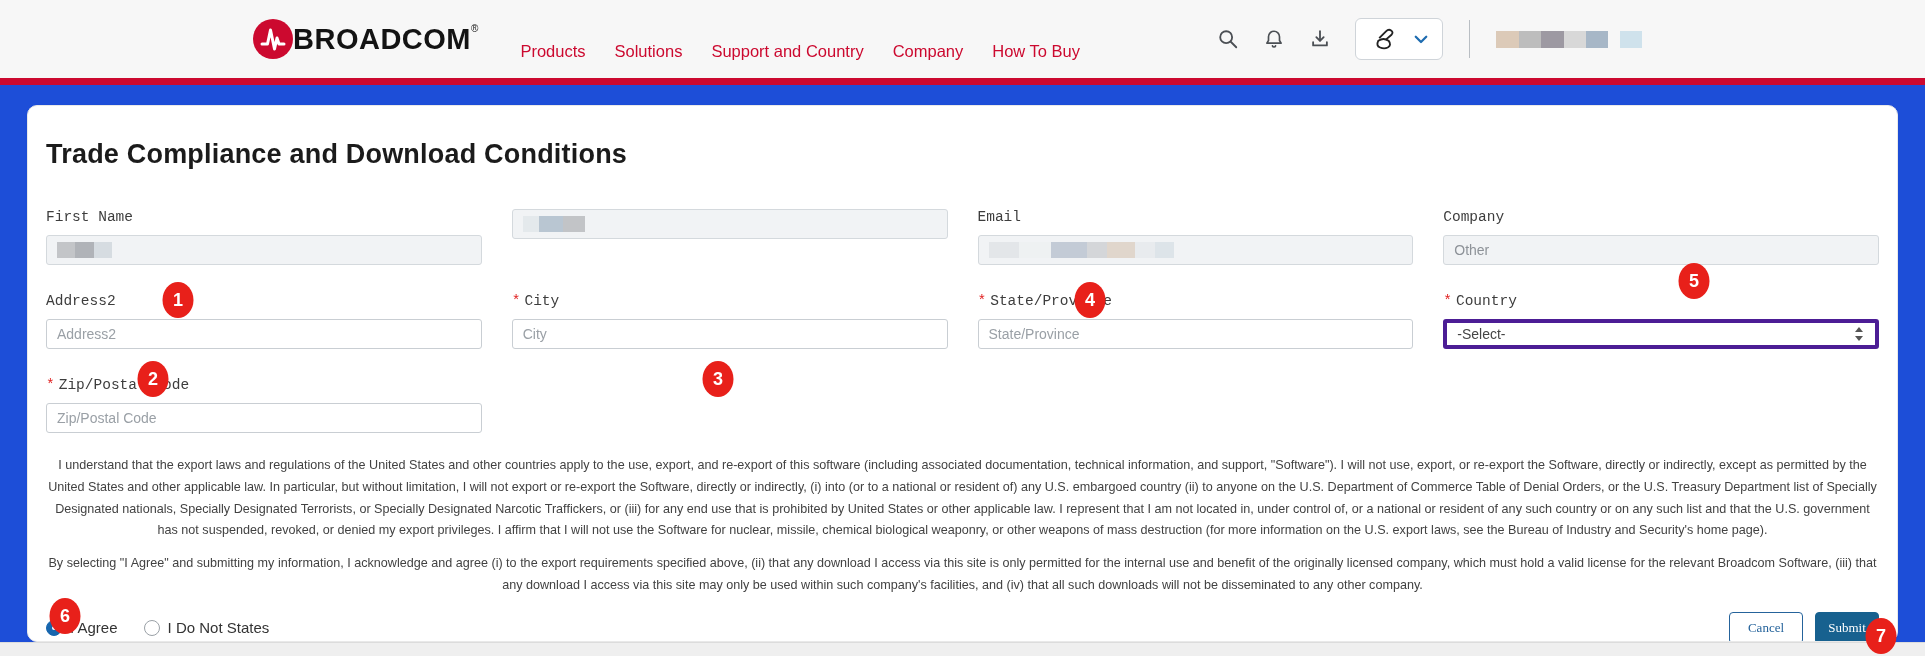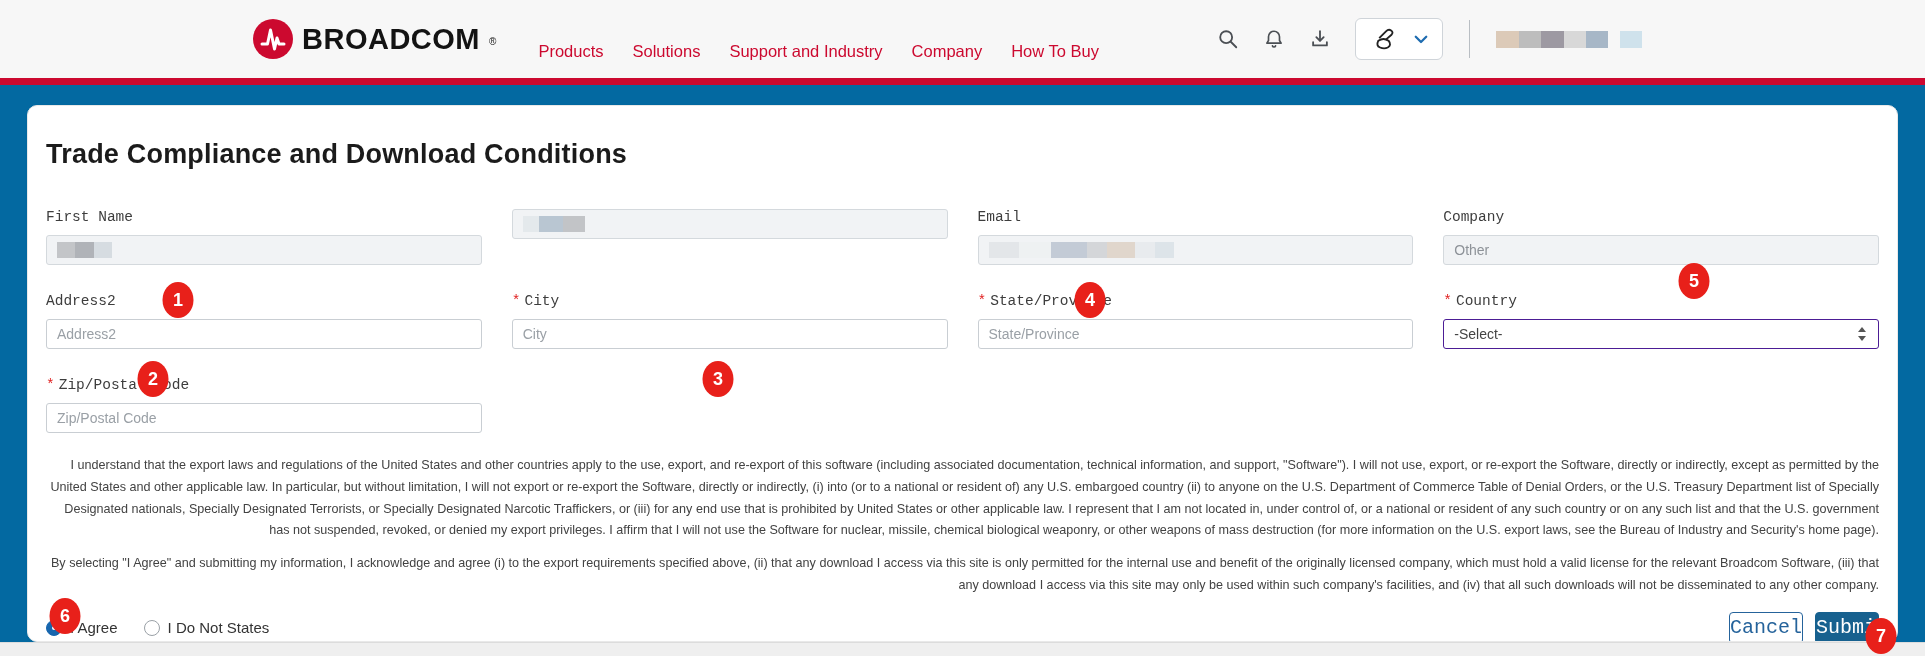--- a/index.html
+++ b/index.html
@@ -4,82 +4,82 @@
 <style>
   * { margin:0; padding:0; box-sizing:border-box; }
   html,body { background:#fff; }
   body { font-family:"Liberation Sans", sans-serif; }
   .screen { position:relative; width:1925px; height:656px; overflow:hidden; background:#f0f5f8; }
 
   
   .site-header { position:absolute; top:0; left:0; width:100%; height:78px;
     background:#f7f7f7; display:flex; align-items:center; justify-content:space-between;
     padding:0 283px 0 253px; }
-  .brand { display:flex; align-items:center; gap:9px; }
+  .brand { display:flex; align-items:flex-start; }
   .brand-circle { width:40px; height:40px; border-radius:50%; background:#cc092f;
     display:flex; align-items:center; justify-content:center; flex:0 0 auto; }
   .brand-text { font-size:29px; font-weight:800; letter-spacing:.5px; color:#131313; line-height:40px; }
   .brand-reg { font-size:10px; color:#131313; margin-top:4px; }
   .main-nav { display:flex; gap:29px; margin-left:18px; margin-right:auto; padding-left:24px;margin-top:24px; }
   .main-nav a { color:#cc092f; text-decoration:none; font-size:16.5px; }
   .header-right { display:flex; align-items:center; gap:24px; }
   .hicon { width:22px; height:22px; color:#4b4f54; display:block; }
   .user-btn { display:flex; align-items:center; gap:8px; background:#fff;
     border:1px solid #cfd4d9; border-radius:6px; height:42px; padding:0 12px; cursor:pointer; }
   .vdivider { width:1px; height:38px; background:#b9bec3; margin:0 2px; }
   .redact-name { display:flex; align-items:center; gap:12px; }
   .rn-a { width:112px; height:17px;
     background:linear-gradient(90deg,#dccab8 0 23px,#bdbdbd 23px 45px,#9d99a2 45px 68px,#d8d8d8 68px 90px,#a7b7c7 90px 112px); }
   .rn-b { width:22px; height:17px; background:#cfe2ec; }
 
   .red-bar { position:absolute; top:78px; left:0; width:100%; height:7px; background:#cc092f; }
 
   
-  .content-wrap { position:absolute; top:85px; left:0; right:0; bottom:14px; background:#0369a1; }
+  .content-wrap { position:absolute; top:85px; left:0; right:0; bottom:14px; background:#1d4ed8; }
   .card { margin:20px 27px 0 27px; height:537px; background:#fff; border:1px solid #e9e9e9;
     border-radius:10px; box-shadow:0 1px 3px rgba(0,0,0,.04); padding:0 18px; overflow:hidden; }
   .page-title { margin-top:33px; font-size:27px; font-weight:700; color:#1b1b1b; letter-spacing:.2px; }
 
   .form-grid { margin-top:39px; display:grid; grid-template-columns:repeat(4,1fr);
     column-gap:30px; row-gap:28px; }
   .field {}
   .f-label { font-size:14.5px; color:#3d3d3d; margin-bottom:9px; height:17px; line-height:17px;font-family:Liberation Mono, monospace; }
   .req { color:#e02020; margin-right:4px; }
   .f-input { width:100%; height:30px; border:1px solid #c9ced3; border-radius:3px;
     font-size:14px; color:#333; padding:0 10px; background:#fff; outline:none;
     font-family:"Liberation Sans", sans-serif; }
   .f-input::placeholder { color:#9aa0a6; opacity:1; }
   .f-box { width:100%; height:30px; border:1px solid #d4d9dd; border-radius:3px;
     background:#f1f3f5; display:flex; align-items:center; padding:0 10px; }
   .ghost-text { color:#8d9298; font-size:14px; }
   .redact { height:16px; display:block; }
   .r-first { width:55px; background:linear-gradient(90deg,#c3c5c8 0 18px,#b0b3b8 18px 37px,#d6dce1 37px 55px); }
   .r-last  { width:62px; background:linear-gradient(90deg,#e4e9ec 0 16px,#b9c6d2 16px 40px,#c2c4c7 40px 62px); }
   .r-email { width:185px; background:linear-gradient(90deg,#e3e6e9 0 30px,#eef1f2 30px 62px,#c3cbd6 62px 98px,#d4d6d9 98px 118px,#e0d6cc 118px 146px,#e8ebee 146px 166px,#dde4e9 166px 185px); }
-  .select-box { width:100%; height:30px; border:1px solid #4c1d95; border-radius:3px; background:#fff;
+  .select-box { width:100%; height:30px; border:4px solid #4c1d95; border-radius:3px; background:#fff;
     display:flex; align-items:center; justify-content:space-between; padding:0 10px; cursor:pointer; }
   .select-text { font-size:14px; color:#444; }
   .updown { width:12px; height:16px; color:#555; }
 
   
-  .legal { margin-top:22px; font-size:12.6px; line-height:21.8px; color:#424242; text-align:right; }
+  .legal { margin-top:22px; font-size:12.6px; line-height:21.8px; color:#424242; text-align:center; }
   .legal + .legal { margin-top:11px; }
 
   
   .bottom-row { margin-top:15px; display:flex; align-items:center; justify-content:space-between; }
   .radio-group { display:flex; align-items:center; gap:26px; }
   .radio-opt { display:flex; align-items:center; gap:8px; cursor:pointer; font-size:15px; color:#333; }
   .radio { width:16px; height:16px; border-radius:50%; flex:0 0 auto; position:relative; }
   .radio.checked { background:#1766ae; border:1px solid #1766ae; }
   .radio.checked::after { content:""; position:absolute; left:5px; top:5px; width:4px; height:4px;
     border-radius:50%; background:#fff; }
   .radio.unchecked { background:#fff; border:1.5px solid #9aa0a6; }
   .btn-group { display:flex; align-items:center; gap:12px; }
-  .btn { height:32px; border-radius:4px; font-size:20px; cursor:pointer;
-    font-family:Liberation Mono, monospace; }
+  .btn { height:32px; border-radius:4px; font-size:13px; cursor:pointer;
+    font-family:Liberation Serif, serif; }
   .btn-cancel { width:74px; background:#fff; border:1px solid #25639b; color:#25639b; }
   .btn-submit { width:64px; background:#17618f; border:1px solid #17618f; color:#fff; }
 
   .footer-strip { position:absolute; left:0; bottom:0; width:100%; height:14px;
     background:#efefef; border-top:1px solid #dcdcdc; }
 
   
   .ann { position:absolute; width:31px; height:36px; border-radius:50%; background:#e8201a;
     color:#fff; font-size:18px; font-weight:700; display:flex; align-items:center;
     justify-content:center; transform:translate(-50%,-50%); z-index:10; }
@@ -103,21 +103,21 @@
           <polyline points="9,25 14.5,25 17.5,11 21.5,30 24,19 26,25 31,25" fill="none" stroke="#fff" stroke-width="3" stroke-linecap="round" stroke-linejoin="round"></polyline>
         </svg>
       </span>
       <span class="brand-text">BROADCOM</span>
       <span class="brand-reg">®</span>
     </div>
 
     <nav class="main-nav">
       <a href="#">Products</a>
       <a href="#">Solutions</a>
-      <a href="#">Support and Industry</a>
+      <a href="#">Support and Country</a>
       <a href="#">Company</a>
       <a href="#">How To Buy</a>
     </nav>
 
     <div class="header-right">
       <svg class="hicon" viewBox="0 0 24 24" fill="none" stroke="currentColor" stroke-width="2" stroke-linecap="round">
         <circle cx="10" cy="10" r="6.5"></circle>
           <line x1="15" y1="15" x2="21" y2="21"></line>
       </svg>
       <svg class="hicon" viewBox="0 0 24 24" fill="none" stroke="currentColor" stroke-width="1.8" stroke-linecap="round" stroke-linejoin="round">

